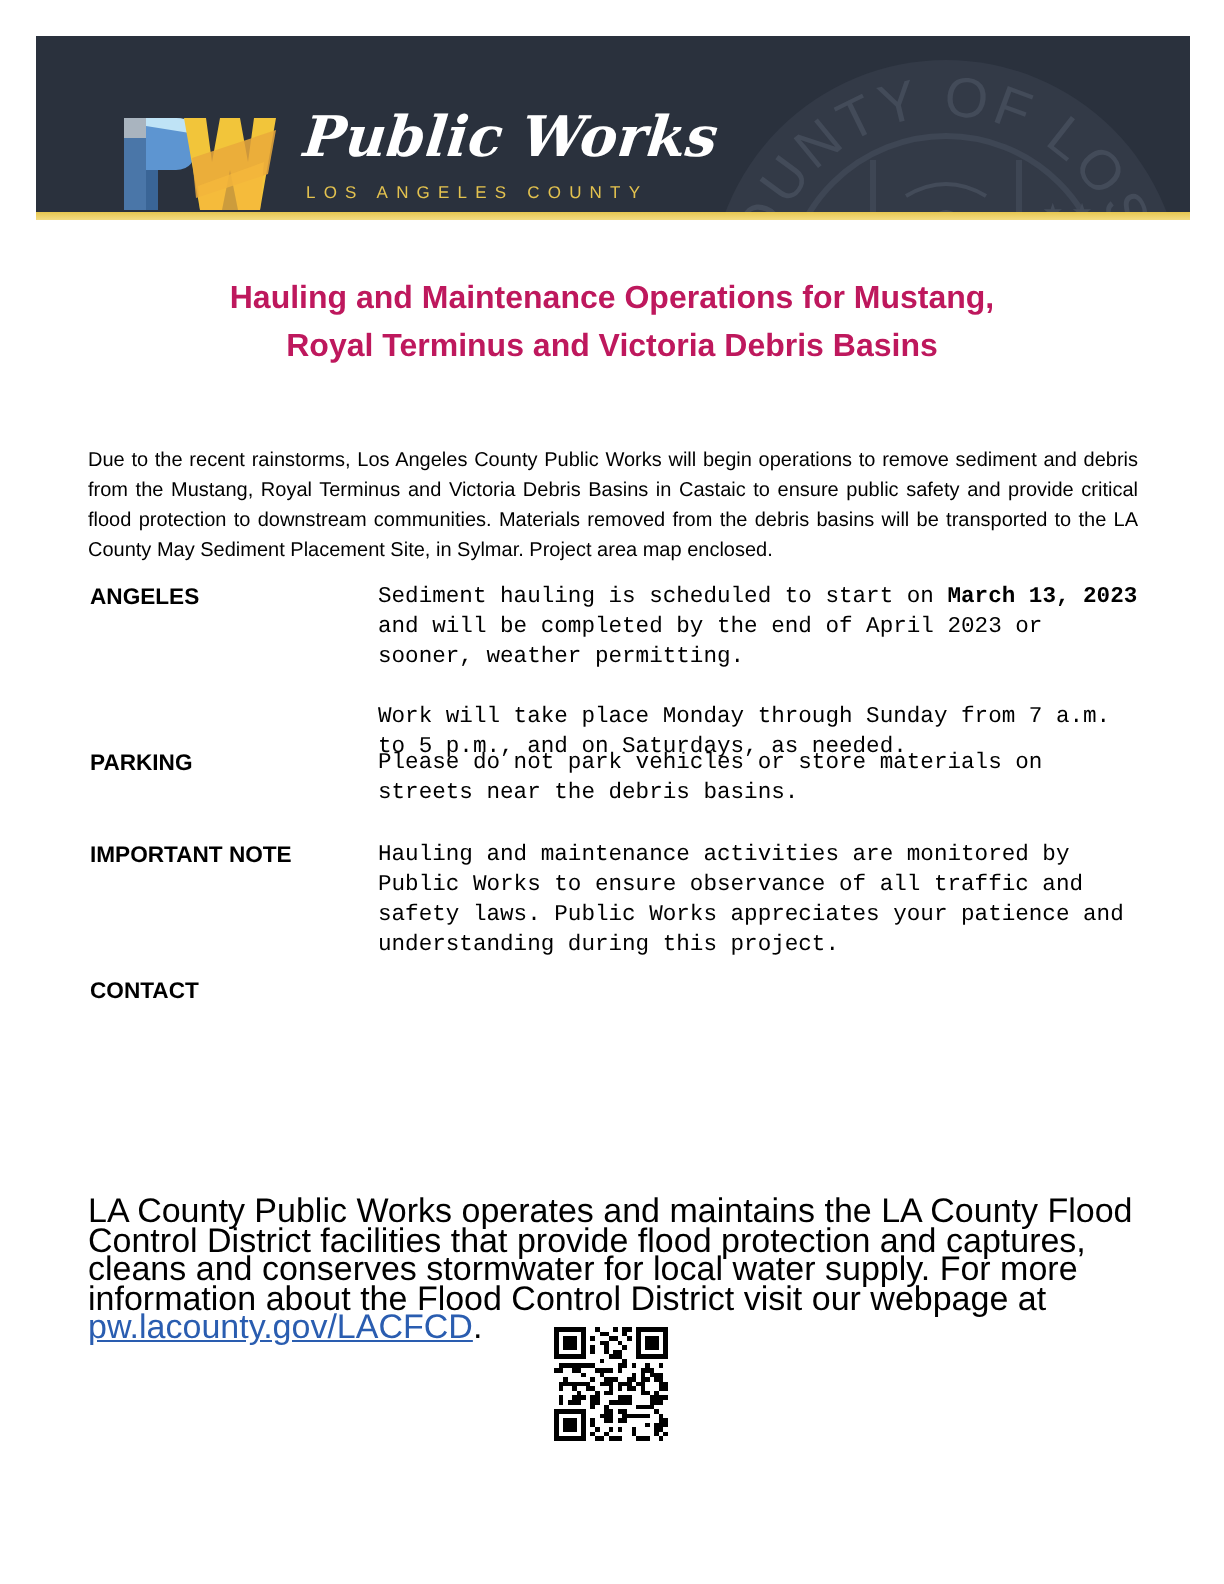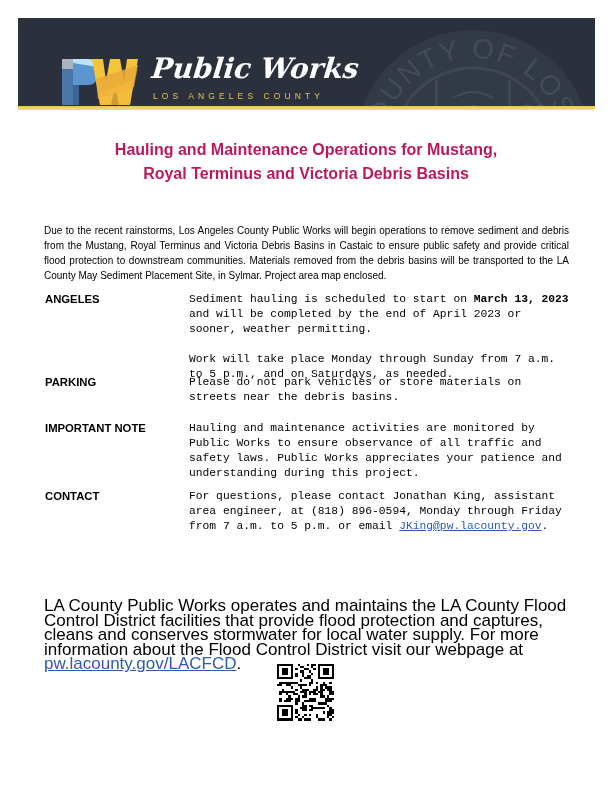--- a/index.html
+++ b/index.html
@@ -127,21 +127,20 @@
   <div class="value">
     <p>Hauling and maintenance activities are monitored by Public Works to ensure observance of all traffic and safety laws. Public Works appreciates your patience and understanding during this project.</p>
   </div>
 </div>
 
 <div class="section s-contact">
   <div class="label">
     <div>CONTACT</div>
   </div>
   <div class="value">
-    <p><span>For questions, please contact Jonathan King, assistant area engineer, at (818) 896-0594, Monday through Friday from 7 a.m. to 5 p.m. or email </span><a class="link">JKing@pw.lacounty.gov</a><span>.</span></p>
   </div>
 </div>
 
 <p class="closing"><span>LA County Public Works operates and maintains the LA County Flood Control District facilities that provide flood protection and captures, cleans and conserves stormwater for local water supply. For more information about the Flood Control District visit our webpage at </span><a class="link">pw.lacounty.gov/LACFCD</a><span>.</span></p>
 
 <svg class="qr" id="qr" viewBox="0 0 25 25" shape-rendering="crispEdges">
     <rect x="0" y="0" width="25" height="25" fill="#fff"></rect>
     <rect x="0" y="0" width="7" height="7" fill="#000"></rect>
     <rect x="1" y="1" width="5" height="5" fill="#fff"></rect>
     <rect x="2" y="2" width="3" height="3" fill="#000"></rect>

